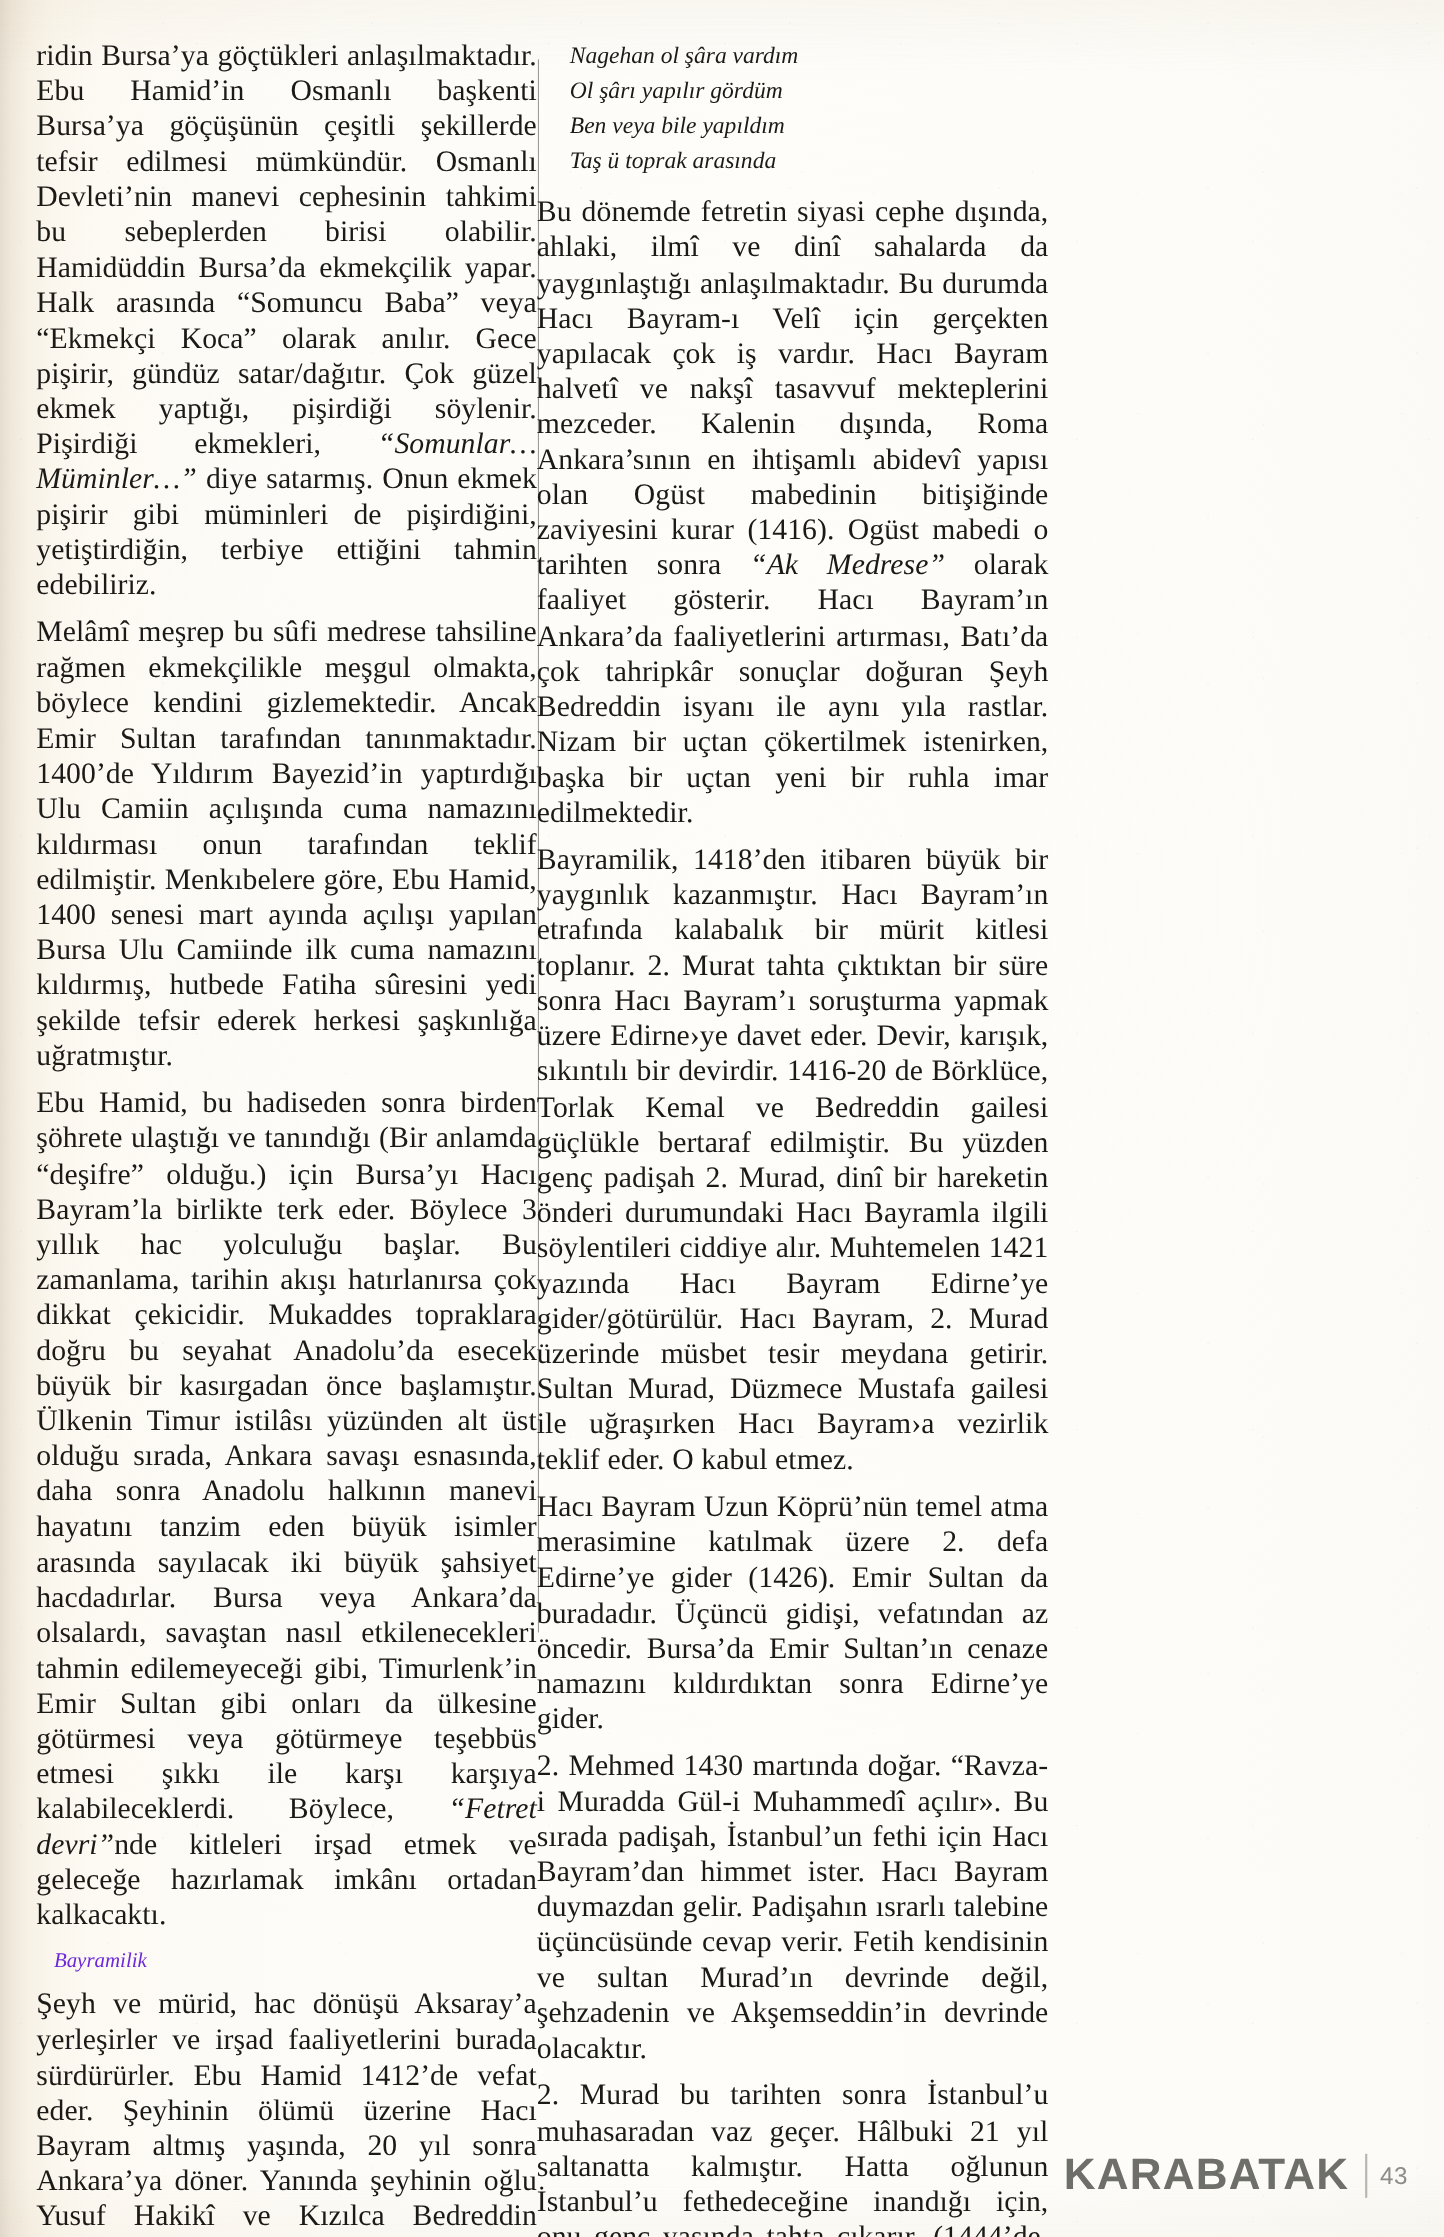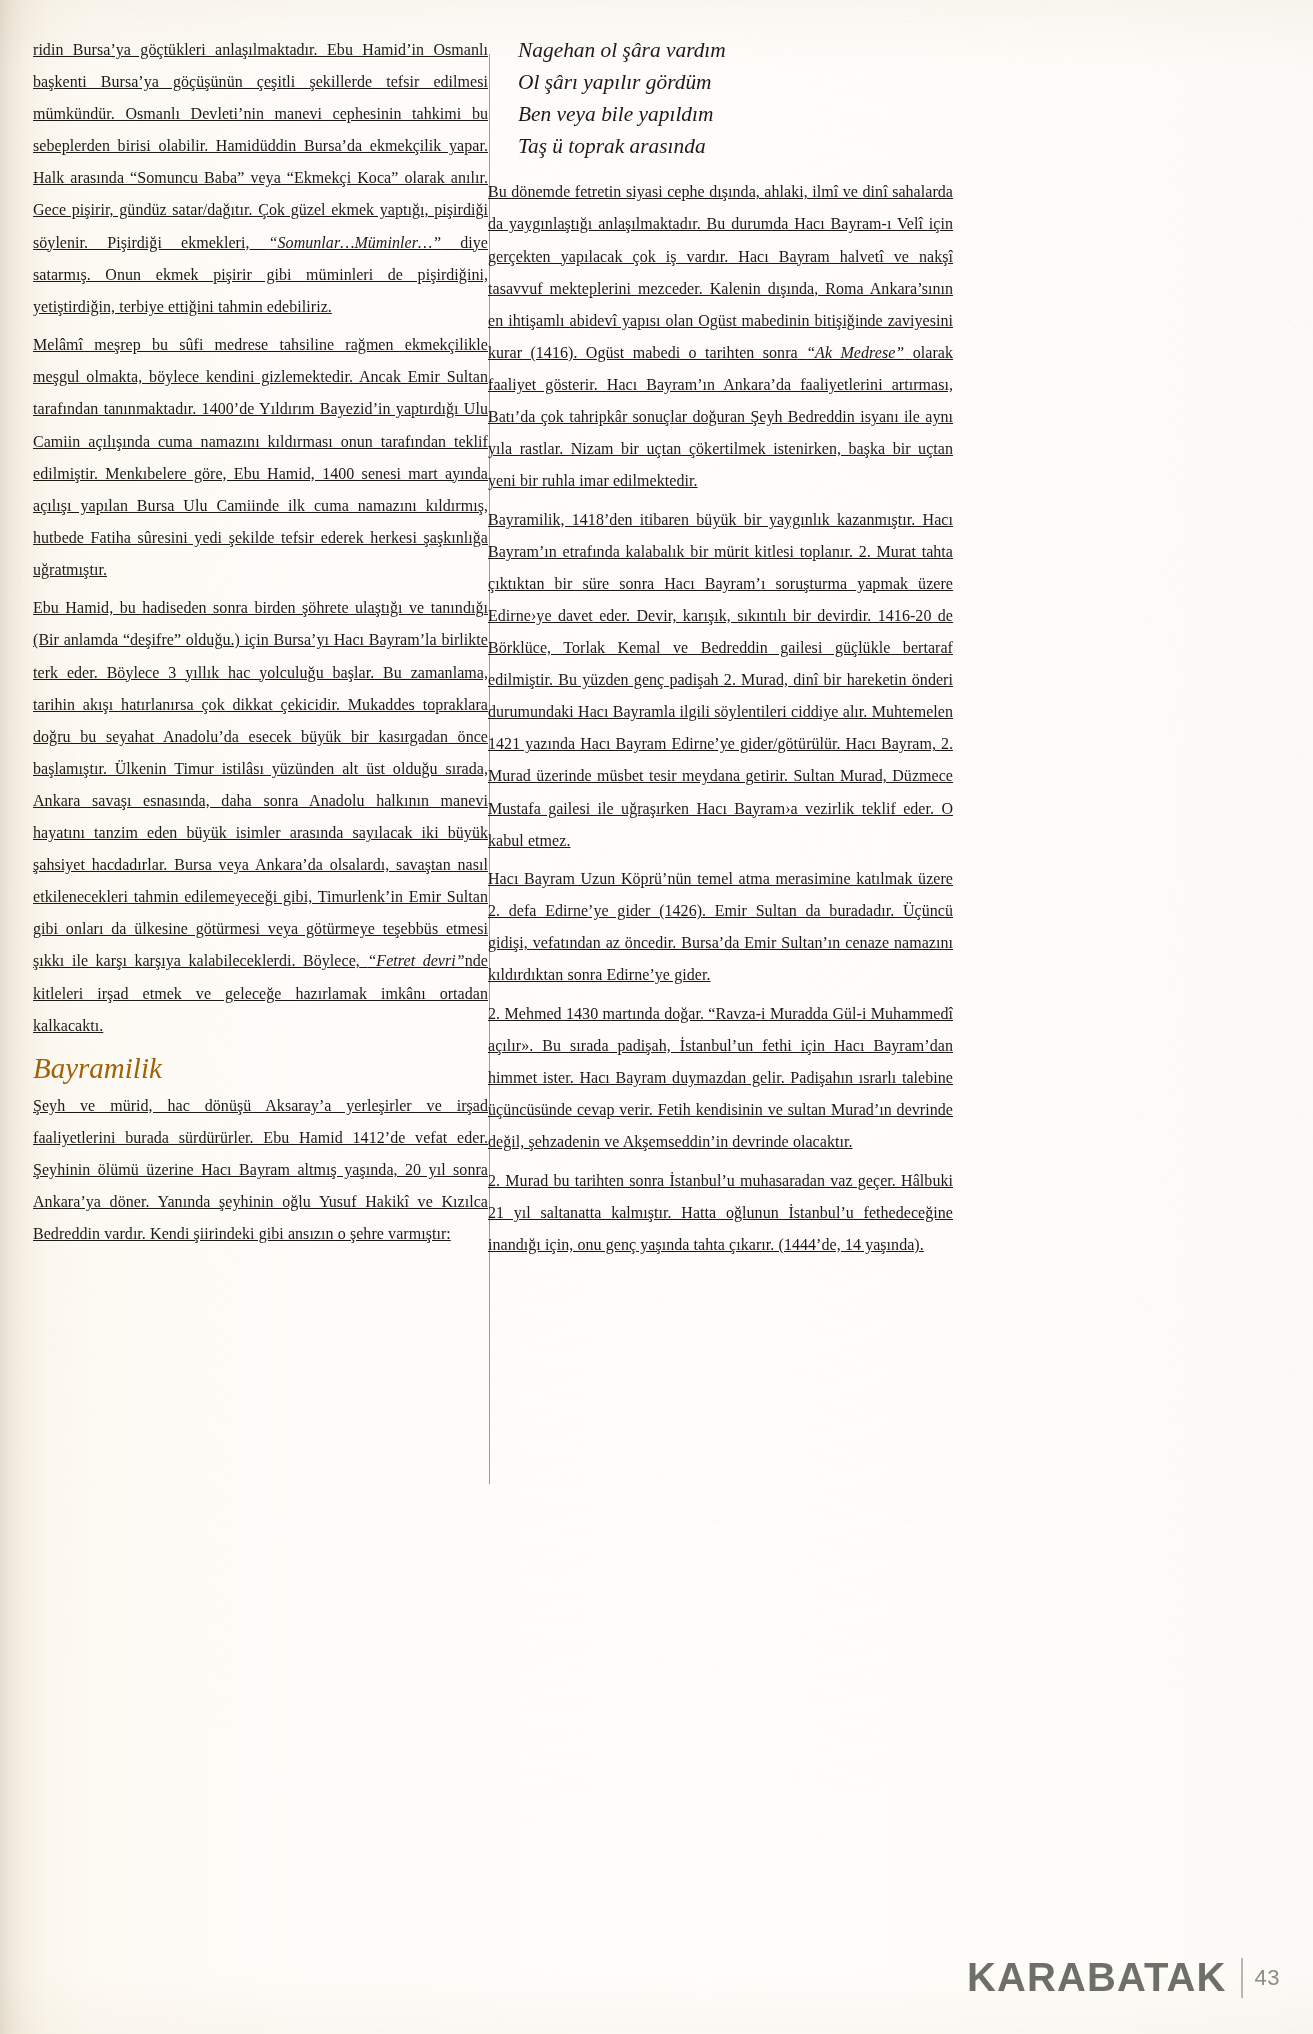--- a/index.html
+++ b/index.html
@@ -72,50 +72,49 @@
     left: 489px;
     top: 54px;
     width: 1px;
     height: 1430px;
     background: #8f8a80;
     opacity: 0.85;
   }
 
   p {
     margin: 0 0 0.40em 0;
-    font-size: 16px;
+    font-size: 27px;
     line-height: 32.1px;
     text-align: justify;
     text-justify: inter-word;
     color: #1c1a17;
     letter-spacing: 0.05px;
     word-spacing: 0.1px;
-    text-decoration: underline;
     -webkit-font-smoothing: antialiased;
   }
 
   .poem {
     margin: 0 0 14px 0;
     padding-left: 30px;
   }
   .poem .line {
     font-style: italic;
     font-size: 21.4px;
     line-height: 32.1px;
     color: #1c1a17;
     text-align: left;
     white-space: nowrap;
   }
 
   .section-heading {
     font-style: italic;
-    font-size: 29px;
+    font-size: 19px;
     line-height: 32.1px;
-    color: #a16207;
-    margin: 10px 0 6px 0;
+    color: #6d28d9;
+    margin: 10px 0 6px 16px;
   }
 
   em.ital { font-style: italic; }
 
   .footer {
     position: absolute;
     right: 33px;
     bottom: 34px;
     display: flex;
     align-items: center;

